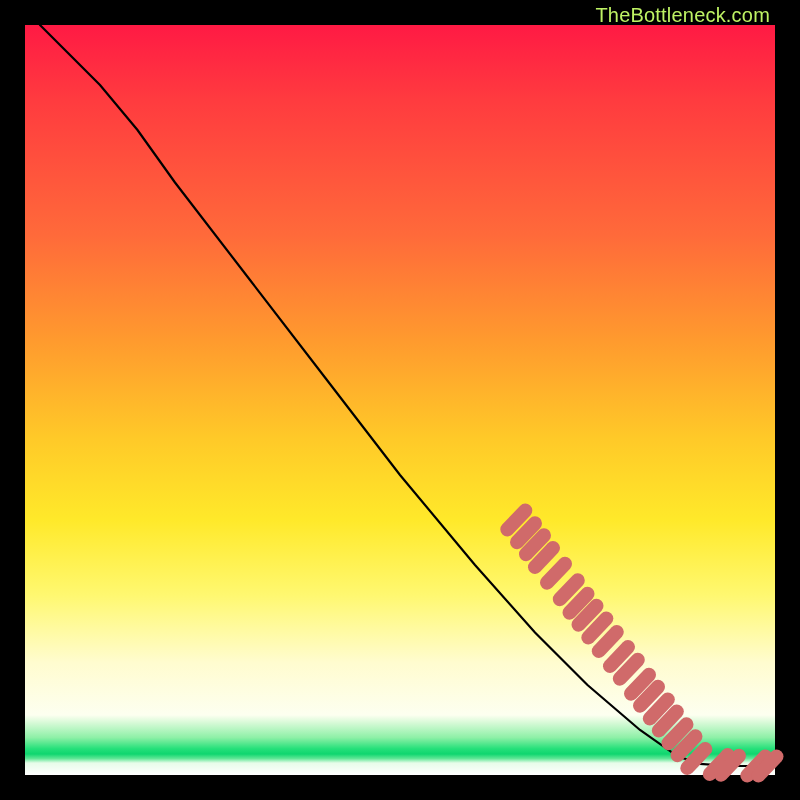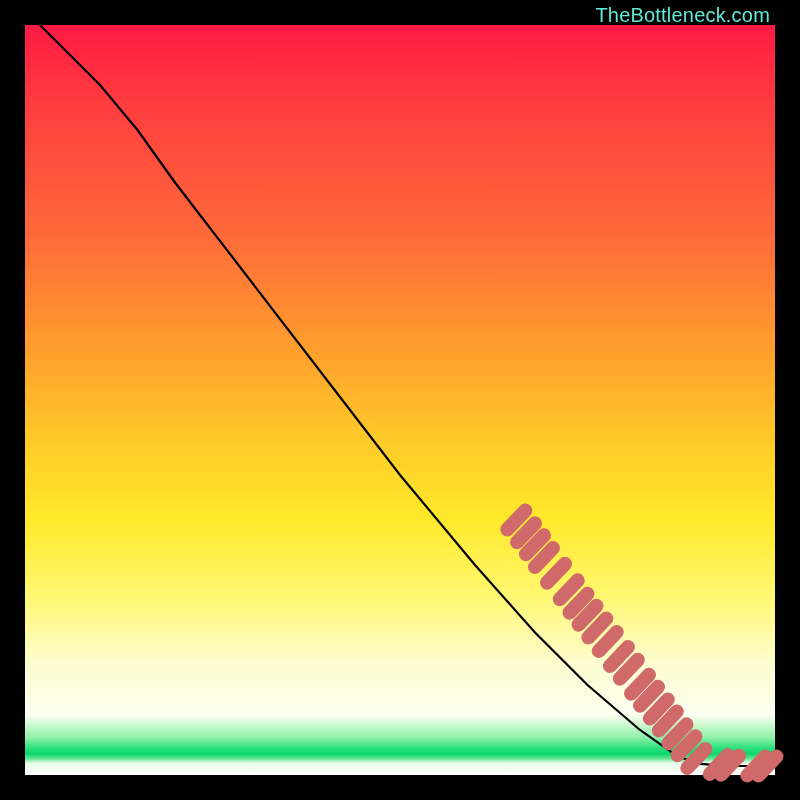--- a/index.html
+++ b/index.html
@@ -40,21 +40,21 @@
       #0fd66f 97.2%,
       #5fe796 97.8%,
       #e7fce9 98.4%,
       #ffffff 100%
     );
   }
   .watermark {
     position: absolute;
     top: 4px;
     right: 30px;
-    color: #5eead4;
+    color: #bef264;
     font-size: 20px;
     letter-spacing: 0.2px;
     user-select: none;
   }
   svg.overlay {
     position: absolute;
     left: 0;
     top: 0;
     width: 750px;
     height: 750px;

